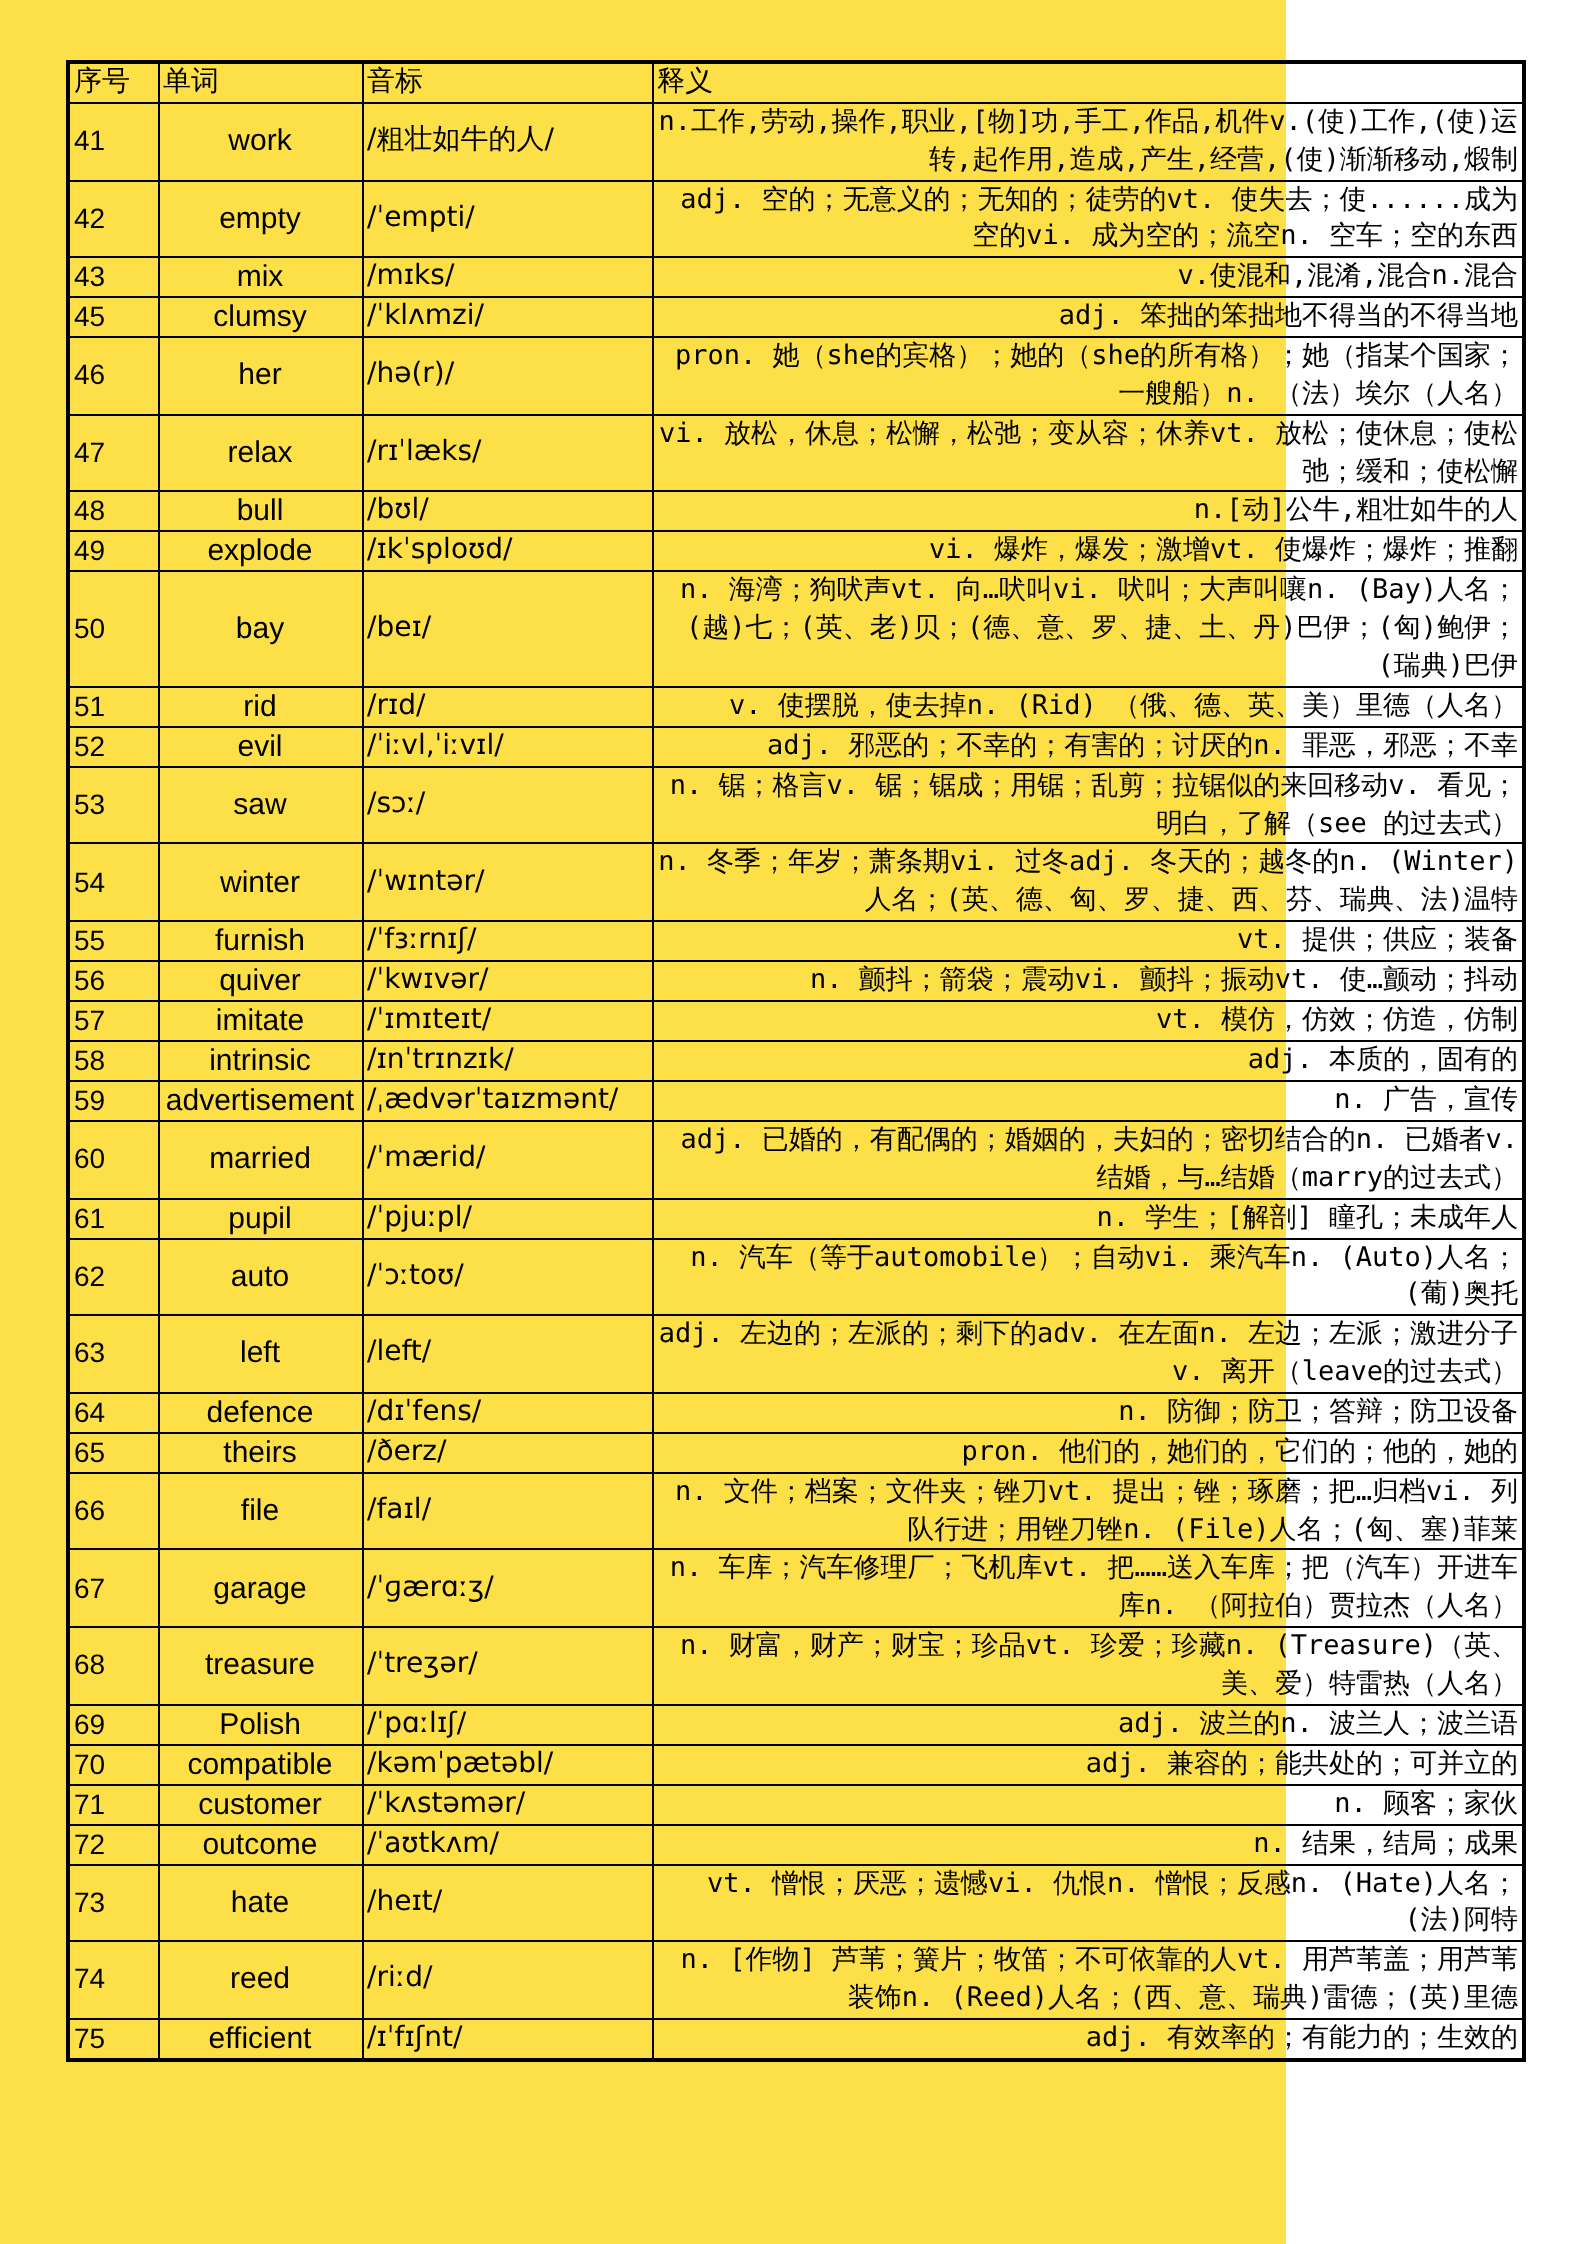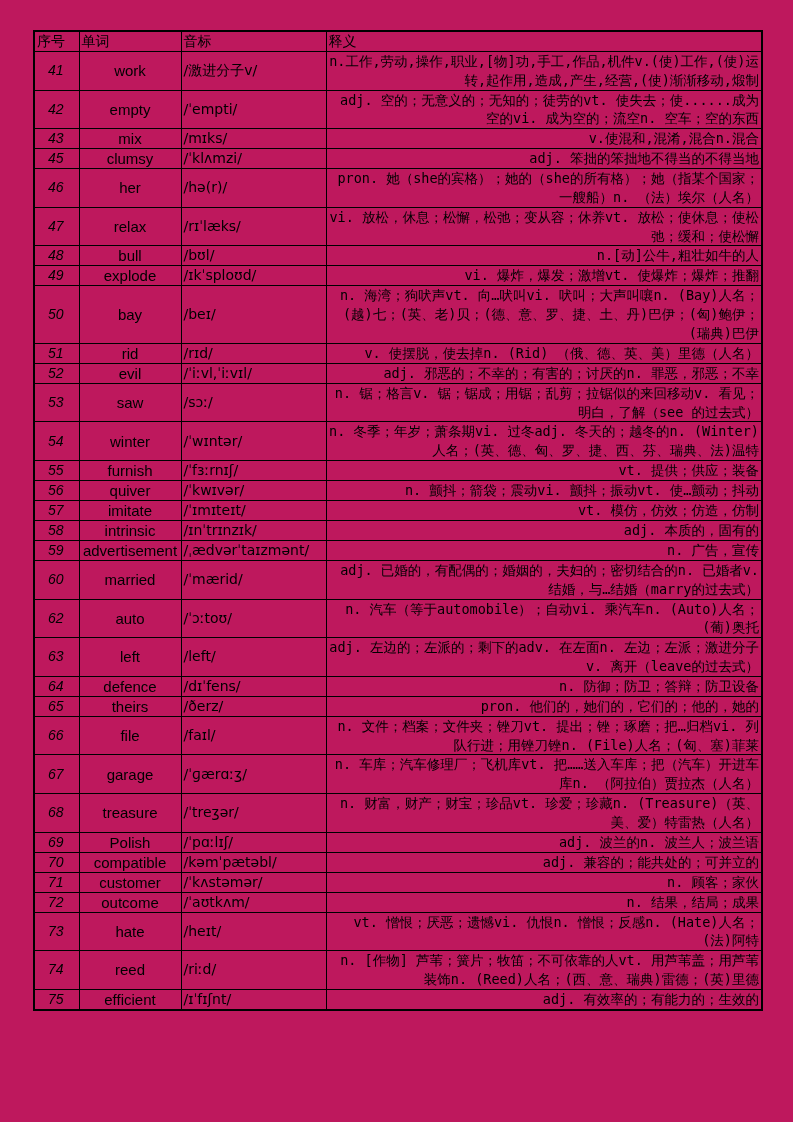--- a/index.html
+++ b/index.html
@@ -10,23 +10,23 @@
   body {
     width: 793px;
     height: 1122px;
     position: relative;
     font-family: "Liberation Sans", sans-serif;
     color: #000;
   }
   .page {
     position: absolute;
     left: 0; top: 0;
-    width: 793px;
+    width: 643px;
     height: 1122px;
-    background: #be185d;
+    background: #fde047;
   }
   table.vocab {
     position: absolute;
     left: 33px;
     top: 30px;
     width: 728px;
     border-collapse: collapse;
     table-layout: fixed;
     border: 2px solid #000;
   }
@@ -42,26 +42,25 @@
     overflow: hidden;
   }
   thead th {
     font-weight: normal;
     text-align: left;
     font-size: 14px;
     line-height: 19px;
     font-family: "Liberation Serif", serif;
   }
   td.num {
-    text-align: center;
+    text-align: left;
     padding-right: 4px;
     font-size: 14px;
     line-height: 19px;
     font-family: "Liberation Sans", sans-serif;
-    font-style: italic;
   }
   td.word {
     text-align: center;
     font-size: 15px;
     line-height: 19px;
     font-family: "Liberation Sans", sans-serif;
   }
   td.phon {
     text-align: left;
     font-size: 14px;
@@ -92,21 +91,21 @@
         <th>序号</th>
         <th>单词</th>
         <th>音标</th>
         <th>释义</th>
       </tr>
     </thead>
     <tbody id="rows">
         <tr>
           <td class="num">41</td>
           <td class="word">work</td>
-          <td class="phon">/激进分子v/</td>
+          <td class="phon">/粗壮如牛的人/</td>
           <td class="meaning">n.工作,劳动,操作,职业,[物]功,手工,作品,机件v.(使)工作,(使)运转,起作用,造成,产生,经营,(使)渐渐移动,煅制</td>
         </tr>
         <tr>
           <td class="num">42</td>
           <td class="word">empty</td>
           <td class="phon">/ˈempti/</td>
           <td class="meaning">adj. 空的；无意义的；无知的；徒劳的vt. 使失去；使......成为空的vi. 成为空的；流空n. 空车；空的东西</td>
         </tr>
         <tr>
           <td class="num">43</td>
@@ -202,20 +201,26 @@
           <td class="num">59</td>
           <td class="word">advertisement</td>
           <td class="phon">/ˌædvərˈtaɪzmənt/</td>
           <td class="meaning">n. 广告，宣传</td>
         </tr>
         <tr>
           <td class="num">60</td>
           <td class="word">married</td>
           <td class="phon">/ˈmærid/</td>
           <td class="meaning">adj. 已婚的，有配偶的；婚姻的，夫妇的；密切结合的n. 已婚者v. 结婚，与…结婚（marry的过去式）</td>
+        </tr>
+        <tr>
+          <td class="num">61</td>
+          <td class="word">pupil</td>
+          <td class="phon">/ˈpjuːpl/</td>
+          <td class="meaning">n. 学生；[解剖] 瞳孔；未成年人</td>
         </tr>
         <tr>
           <td class="num">62</td>
           <td class="word">auto</td>
           <td class="phon">/ˈɔːtoʊ/</td>
           <td class="meaning">n. 汽车（等于automobile）；自动vi. 乘汽车n. (Auto)人名；(葡)奥托</td>
         </tr>
         <tr>
           <td class="num">63</td>
           <td class="word">left</td>

